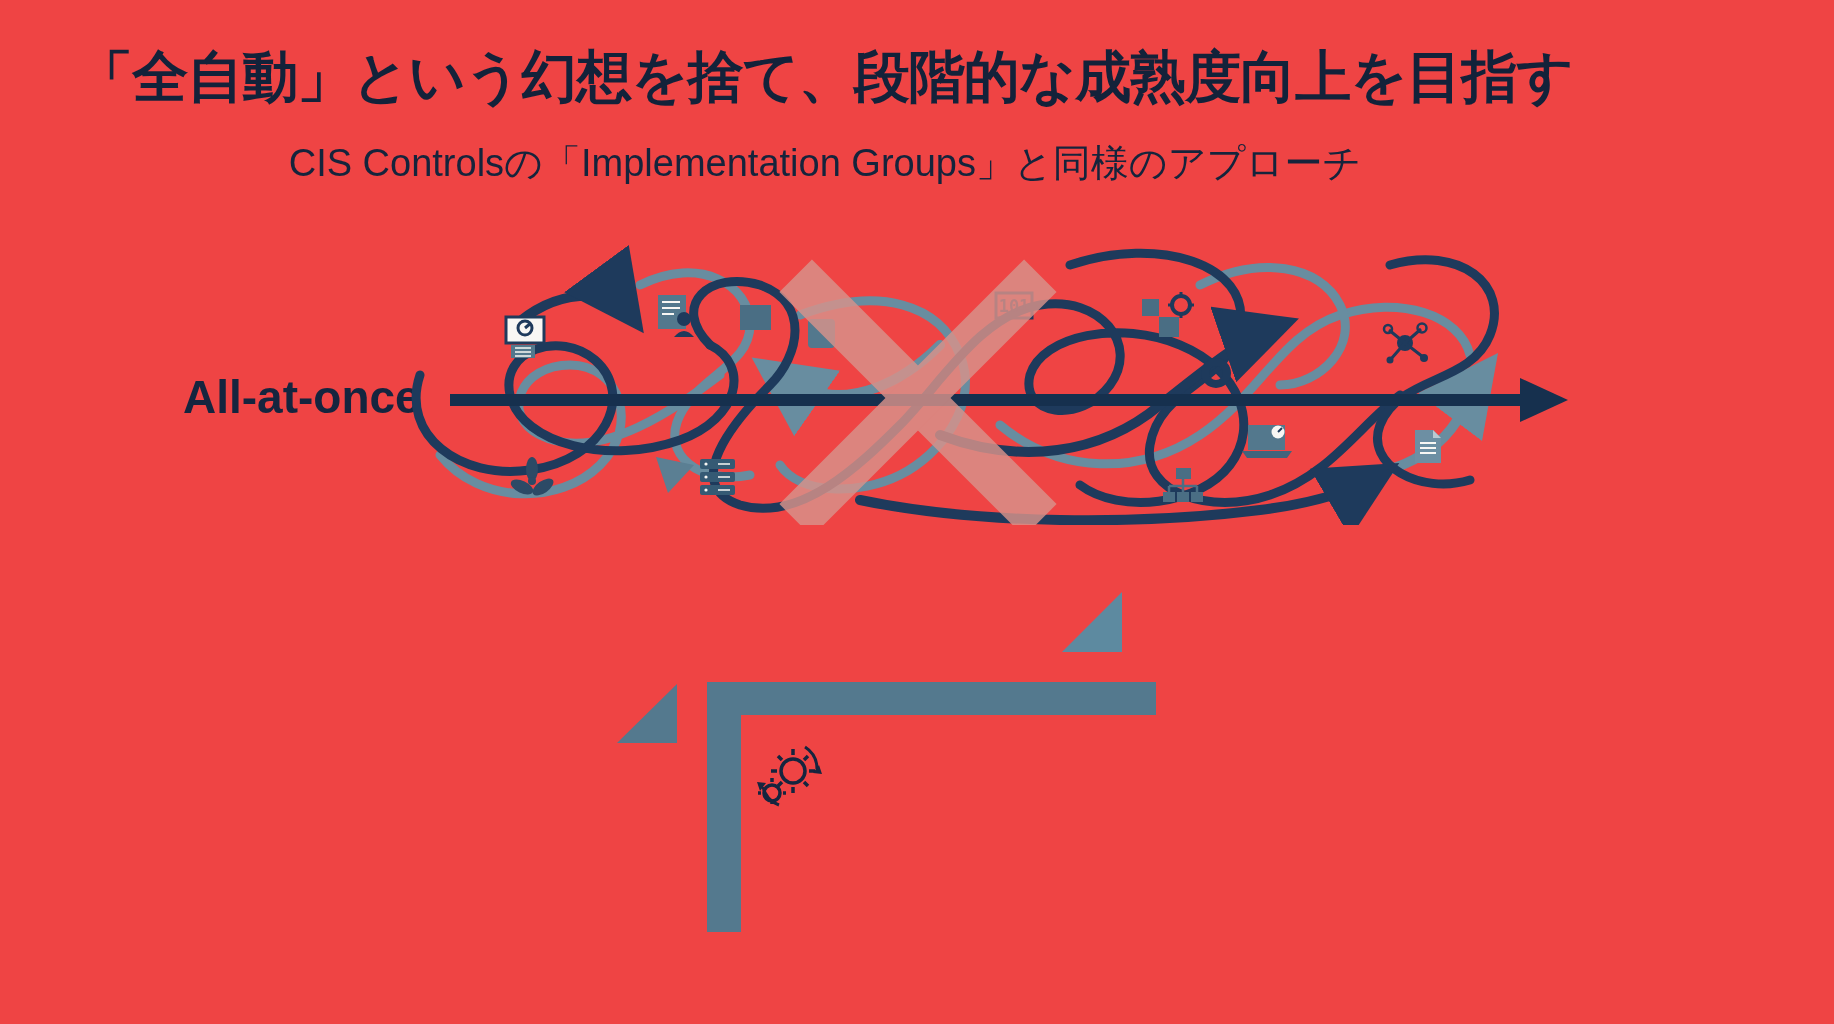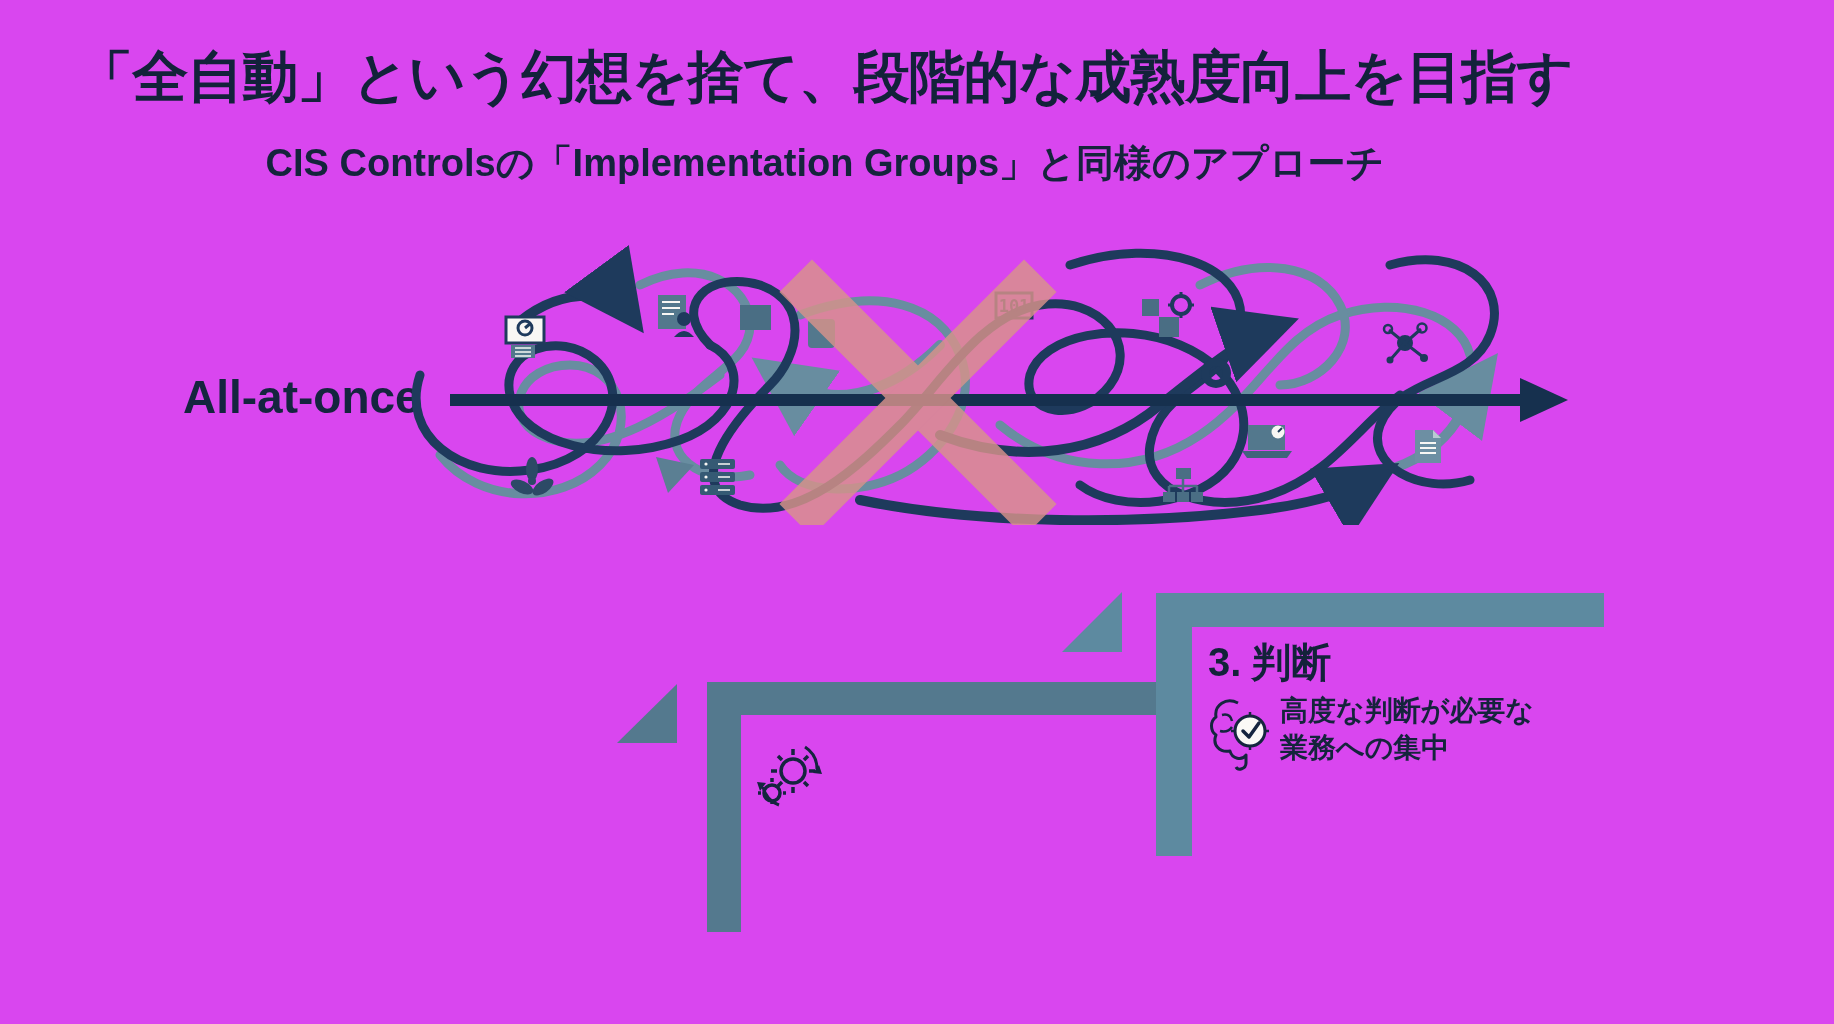--- a/index.html
+++ b/index.html
@@ -1,29 +1,29 @@
 <!DOCTYPE html>
 <html><head>
 <meta charset="utf-8">
 <style>
   html,body{margin:0;padding:0;background:#e8e8e8;}
   .slide{
     position:relative;width:1834px;height:1024px;overflow:hidden;
-    background:#d946ef;
+    background:#ef4444;
     font-family:"Liberation Sans","DejaVu Sans",sans-serif;
     color:#15243c;
   }
   .title{
     position:absolute;left:0;top:40px;width:1650px;
     text-align:center;font-size:56px;font-weight:800;letter-spacing:-1px;
     color:#13223a;white-space:nowrap;
   }
   .subtitle{
     position:absolute;left:0;top:138px;width:1650px;
-    text-align:center;font-size:38px;font-weight:700;color:#15243c;white-space:nowrap;
+    text-align:center;font-size:38px;font-weight:400;color:#15243c;white-space:nowrap;
   }
   .all-at-once{
     position:absolute;left:183px;top:370px;
     font-size:46px;font-weight:700;color:#15253f;white-space:nowrap;
   }
   .tangle{position:absolute;left:380px;top:225px;width:1220px;height:300px;}
   
   .step{position:absolute;background:transparent;}
   .step1{left:265px;top:772px;width:412px;height:203px;border-top:33px solid #16263e;border-left:37px solid #16263e;}
   .step2{left:707px;top:682px;width:415px;height:217px;border-top:33px solid #54798e;border-left:34px solid #54798e;}
@@ -184,32 +184,14 @@
             <path d="M48 12 A 26 26 0 0 1 60 34" stroke-width="3"></path>
             <path d="M22 70 A 26 26 0 0 1 6 52" stroke-width="3"></path>
           </g>
           <polygon points="62,30 56,38 65,39" fill="#15253f"></polygon>
           <polygon points="3,56 9,48 0,47" fill="#15253f"></polygon>
         </svg>
       </div>
     </div>
   </div>
 
-  <div class="step step3">
-    <div class="step-inner">
-      <div class="step-heading">
-        <span class="num">3.</span><span>判断</span>
-      </div>
-      <div class="desc-row">
-        <svg class="icon" width="62" height="80" viewBox="0 0 62 80">
-          <path d="M30 10 C 18 4 6 12 8 24 C 2 28 2 38 8 42 C 4 52 12 60 22 58 C 24 66 34 68 38 62 L 38 70 C 38 76 30 78 28 74" fill="none" stroke="#15253f" stroke-width="3" stroke-linejoin="round"></path>
-          <path d="M14 22 q8 -2 10 6 M12 38 q8 2 12 -4" fill="none" stroke="#15253f" stroke-width="2.5"></path>
-          <circle cx="42" cy="38" r="15" fill="#faf9f6" stroke="#15253f" stroke-width="3"></circle>
-          <path d="M42 23 v-4 M42 53 v4 M27 38 h-4 M57 38 h4" stroke="#15253f" stroke-width="2.5"></path>
-          <polyline points="35,38 41,44 51,30" fill="none" stroke="#15253f" stroke-width="3.5" stroke-linecap="round" stroke-linejoin="round"></polyline>
-        </svg>
-        <div class="step-desc">高度な判断が必要な
-業務への集中</div>
-      </div>
-    </div>
-  </div>
 
 </div>
 
 </body></html>

